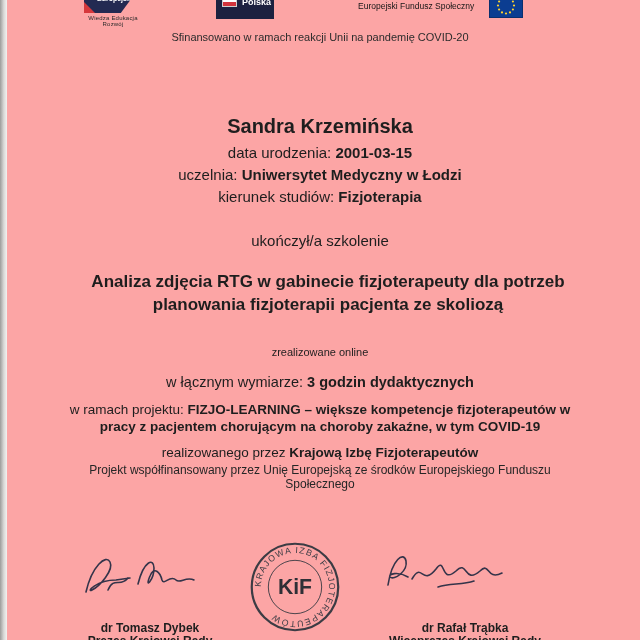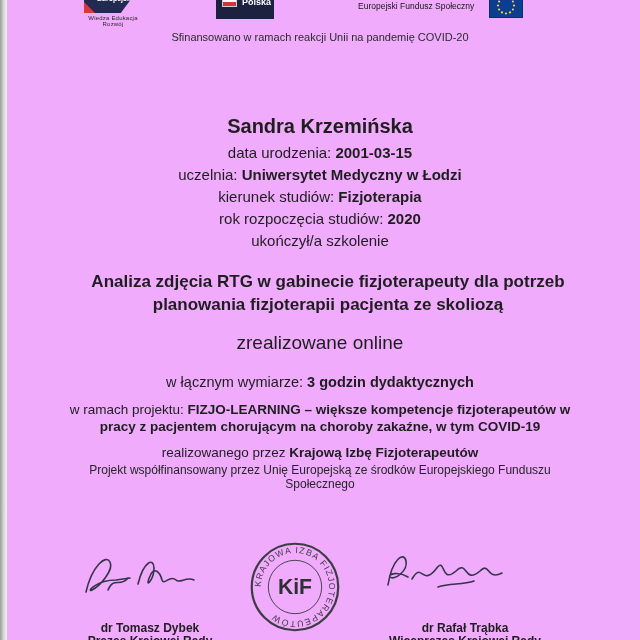--- a/index.html
+++ b/index.html
@@ -1,21 +1,21 @@
 <!DOCTYPE html>
 <html><head>
 <meta charset="utf-8">
 <style>
   html,body{margin:0;padding:0}
   body{
     width:640px;height:640px;overflow:hidden;position:relative;
     background:#fbfbfa;color:#1e1e1e;
     font-family:"Liberation Sans",sans-serif;
   }
-  .page{position:absolute;inset:0;background:#f0abfc;overflow:hidden}
+  .page{position:absolute;inset:0;background:#fca5a5;overflow:hidden}
   .scan-edge{position:absolute;left:0;top:0;width:7px;height:640px;
     background:linear-gradient(to right,#9c9c9a,#d9d9d7 55%,#f2f2f0)}
   .abs{position:absolute}
   .center{left:0;right:0;text-align:center}
   .b{font-weight:bold}
 
   
   .fe-flag{left:84px;top:-17px;width:46px;height:30px;background:#232a52;
     clip-path:polygon(0 0,100% 0,100% 58%,80% 100%,0 100%)}
   .fe-red{position:absolute;left:0;bottom:0;width:0;height:0;
@@ -36,21 +36,21 @@
 
   
   .fund-note{top:31px;font-size:11px;color:#2c2c2c}
   .title{top:72px;font-size:33px;letter-spacing:.5px;color:#151515}
   .name{top:115px;font-size:20px}
   .f1{top:144px}.f2{top:166px}.f3{top:188px}.f4{top:210px}
   .field{font-size:15px}
   .completion{top:232px;font-size:15px}
   .course{top:270px;font-size:17px;font-weight:bold;line-height:23px;
     left:46px;right:30px;text-align:center}
-  .mode{top:332px;font-size:19px}
+  .mode{top:346px;font-size:11px}
   .duration{top:374px;font-size:14.5px}
   .project{top:401px;font-size:13.5px;line-height:17px;left:50px;right:50px;text-align:center}
   .organizer{top:445px;font-size:13.5px}
   .cofinance{top:463px;font-size:12px;line-height:14px;left:85px;right:85px;text-align:center;color:#262626}
 
   
   .sig-left{left:72px;top:546px}
   .sig-right{left:378px;top:543px}
   .sig path{fill:none;stroke:#34344a;stroke-width:1.6;stroke-linecap:round}
   .seal{left:249px;top:541px}
@@ -114,24 +114,20 @@
     <span class="b">2001-03-15</span>
   </div>
   <div class="abs center field f2">
     <span>uczelnia:</span>
     <span class="b">Uniwersytet Medyczny w Łodzi</span>
   </div>
   <div class="abs center field f3">
     <span>kierunek studiów:</span>
     <span class="b">Fizjoterapia</span>
   </div>
-  <div class="abs center field f4">
-    <span>rok rozpoczęcia studiów:</span>
-    <span class="b">2020</span>
-  </div>
 
   <div class="abs center completion">ukończył/a szkolenie</div>
 
   <div class="abs course">Analiza zdjęcia RTG w gabinecie fizjoterapeuty dla potrzeb planowania fizjoterapii pacjenta ze skoliozą</div>
 
   <div class="abs center mode">zrealizowane online</div>
 
   <div class="abs center duration">
     <span>w łącznym wymiarze:</span>
     <span class="b">3 godzin dydaktycznych</span>

